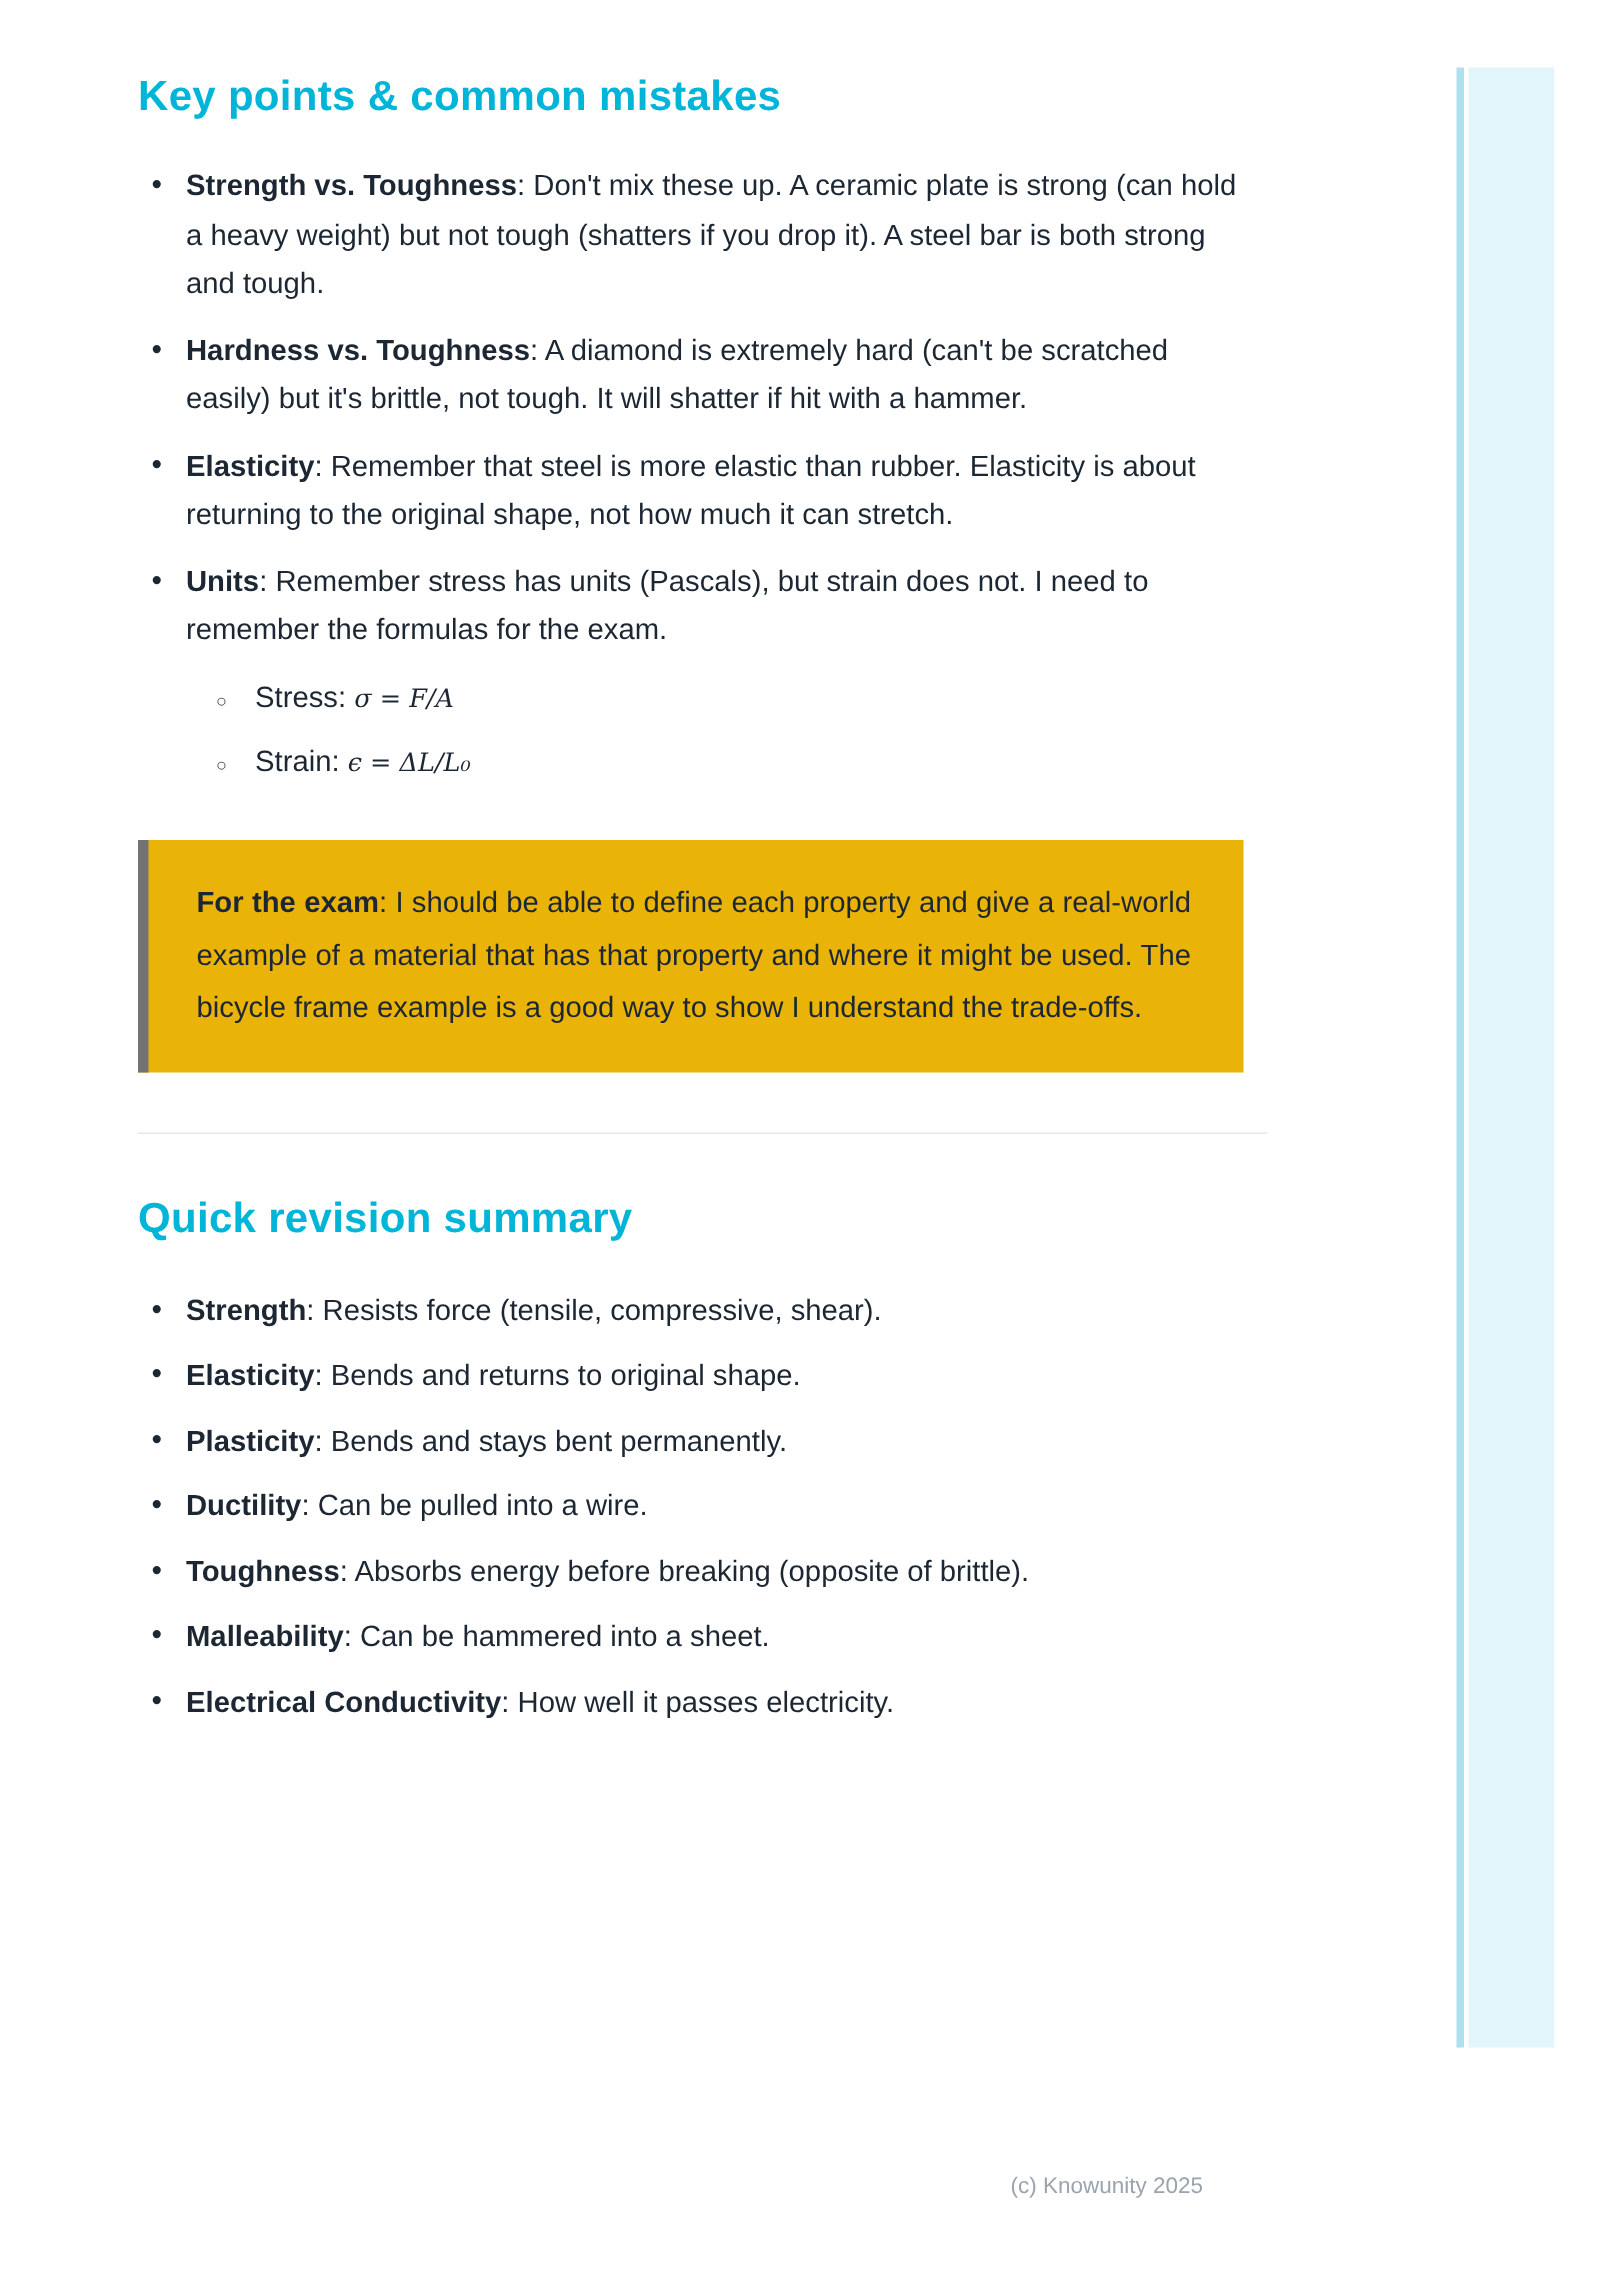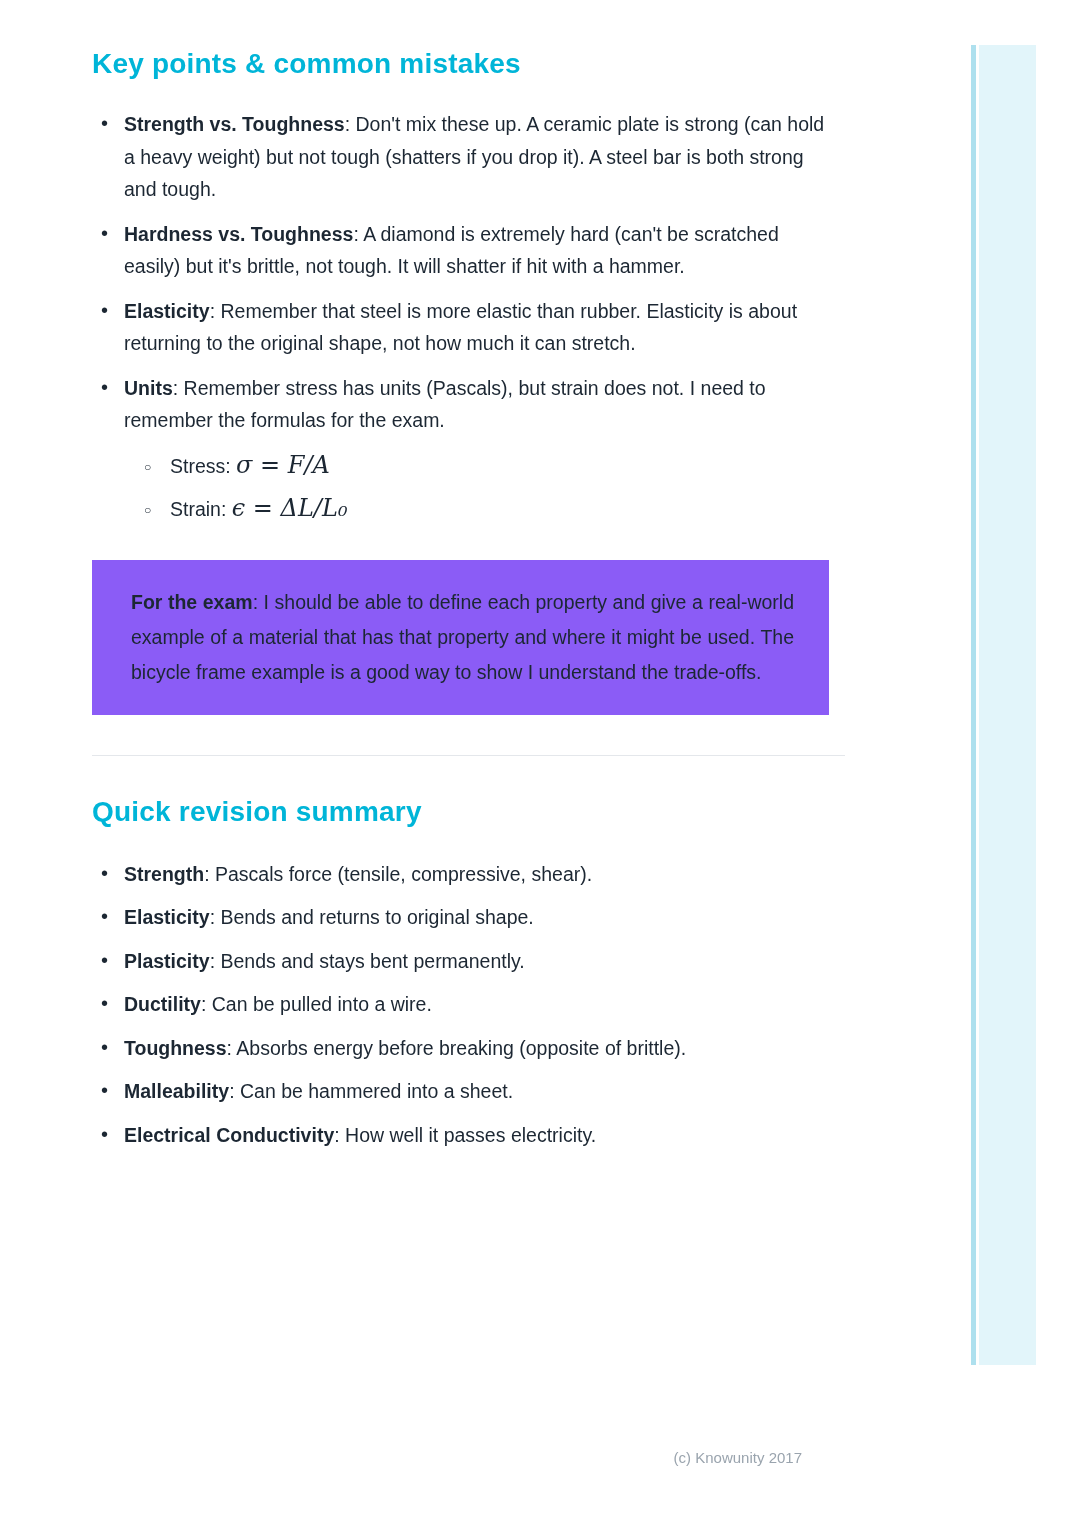--- a/index.html
+++ b/index.html
@@ -55,27 +55,27 @@
   ul.sub > li::before {
     content: "○";
     position: absolute;
     left: 6px; top: 2px;
     font-size: 12px;
     color: #1c2733;
   }
   .math {
     font-family: "DejaVu Serif", "Liberation Serif", serif;
     font-style: italic;
-    font-size: 24px;
+    font-size: 17px;
   }
   .callout {
     margin-top: 34px;
     width: 737px;
-    background: #8b5cf6;
-    border-left: 7px solid #8b5cf6;
+    background: #eab308;
+    border-left: 7px solid #737373;
     padding: 25px 35px 25px 32px;
   }
   .callout p {
     font-size: 19.5px;
     line-height: 35px;
     text-align: justify;
   }
   hr.divider {
     border: none;
     border-top: 1px solid #e4e7eb;
@@ -141,21 +141,21 @@
       </p>
     </div>
 
     <hr class="divider">
 
     <div class="section-2">
       <h1 class="section-title">Quick revision summary</h1>
 
       <ul class="bullets summary">
         <li>
-          <span class="term">Strength</span><span>: Pascals force (tensile, compressive, shear).</span>
+          <span class="term">Strength</span><span>: Resists force (tensile, compressive, shear).</span>
         </li>
         <li>
           <span class="term">Elasticity</span><span>: Bends and returns to original shape.</span>
         </li>
         <li>
           <span class="term">Plasticity</span><span>: Bends and stays bent permanently.</span>
         </li>
         <li>
           <span class="term">Ductility</span><span>: Can be pulled into a wire.</span>
         </li>
@@ -169,14 +169,14 @@
           <span class="term">Electrical Conductivity</span><span>: How well it passes electricity.</span>
         </li>
       </ul>
     </div>
 
   </div>
 
   <div class="edge-line"></div>
   <div class="edge-fill"></div>
 
-  <div class="footer">(c) Knowunity 2017</div>
+  <div class="footer">(c) Knowunity 2025</div>
 </div>
 
 </body></html>

